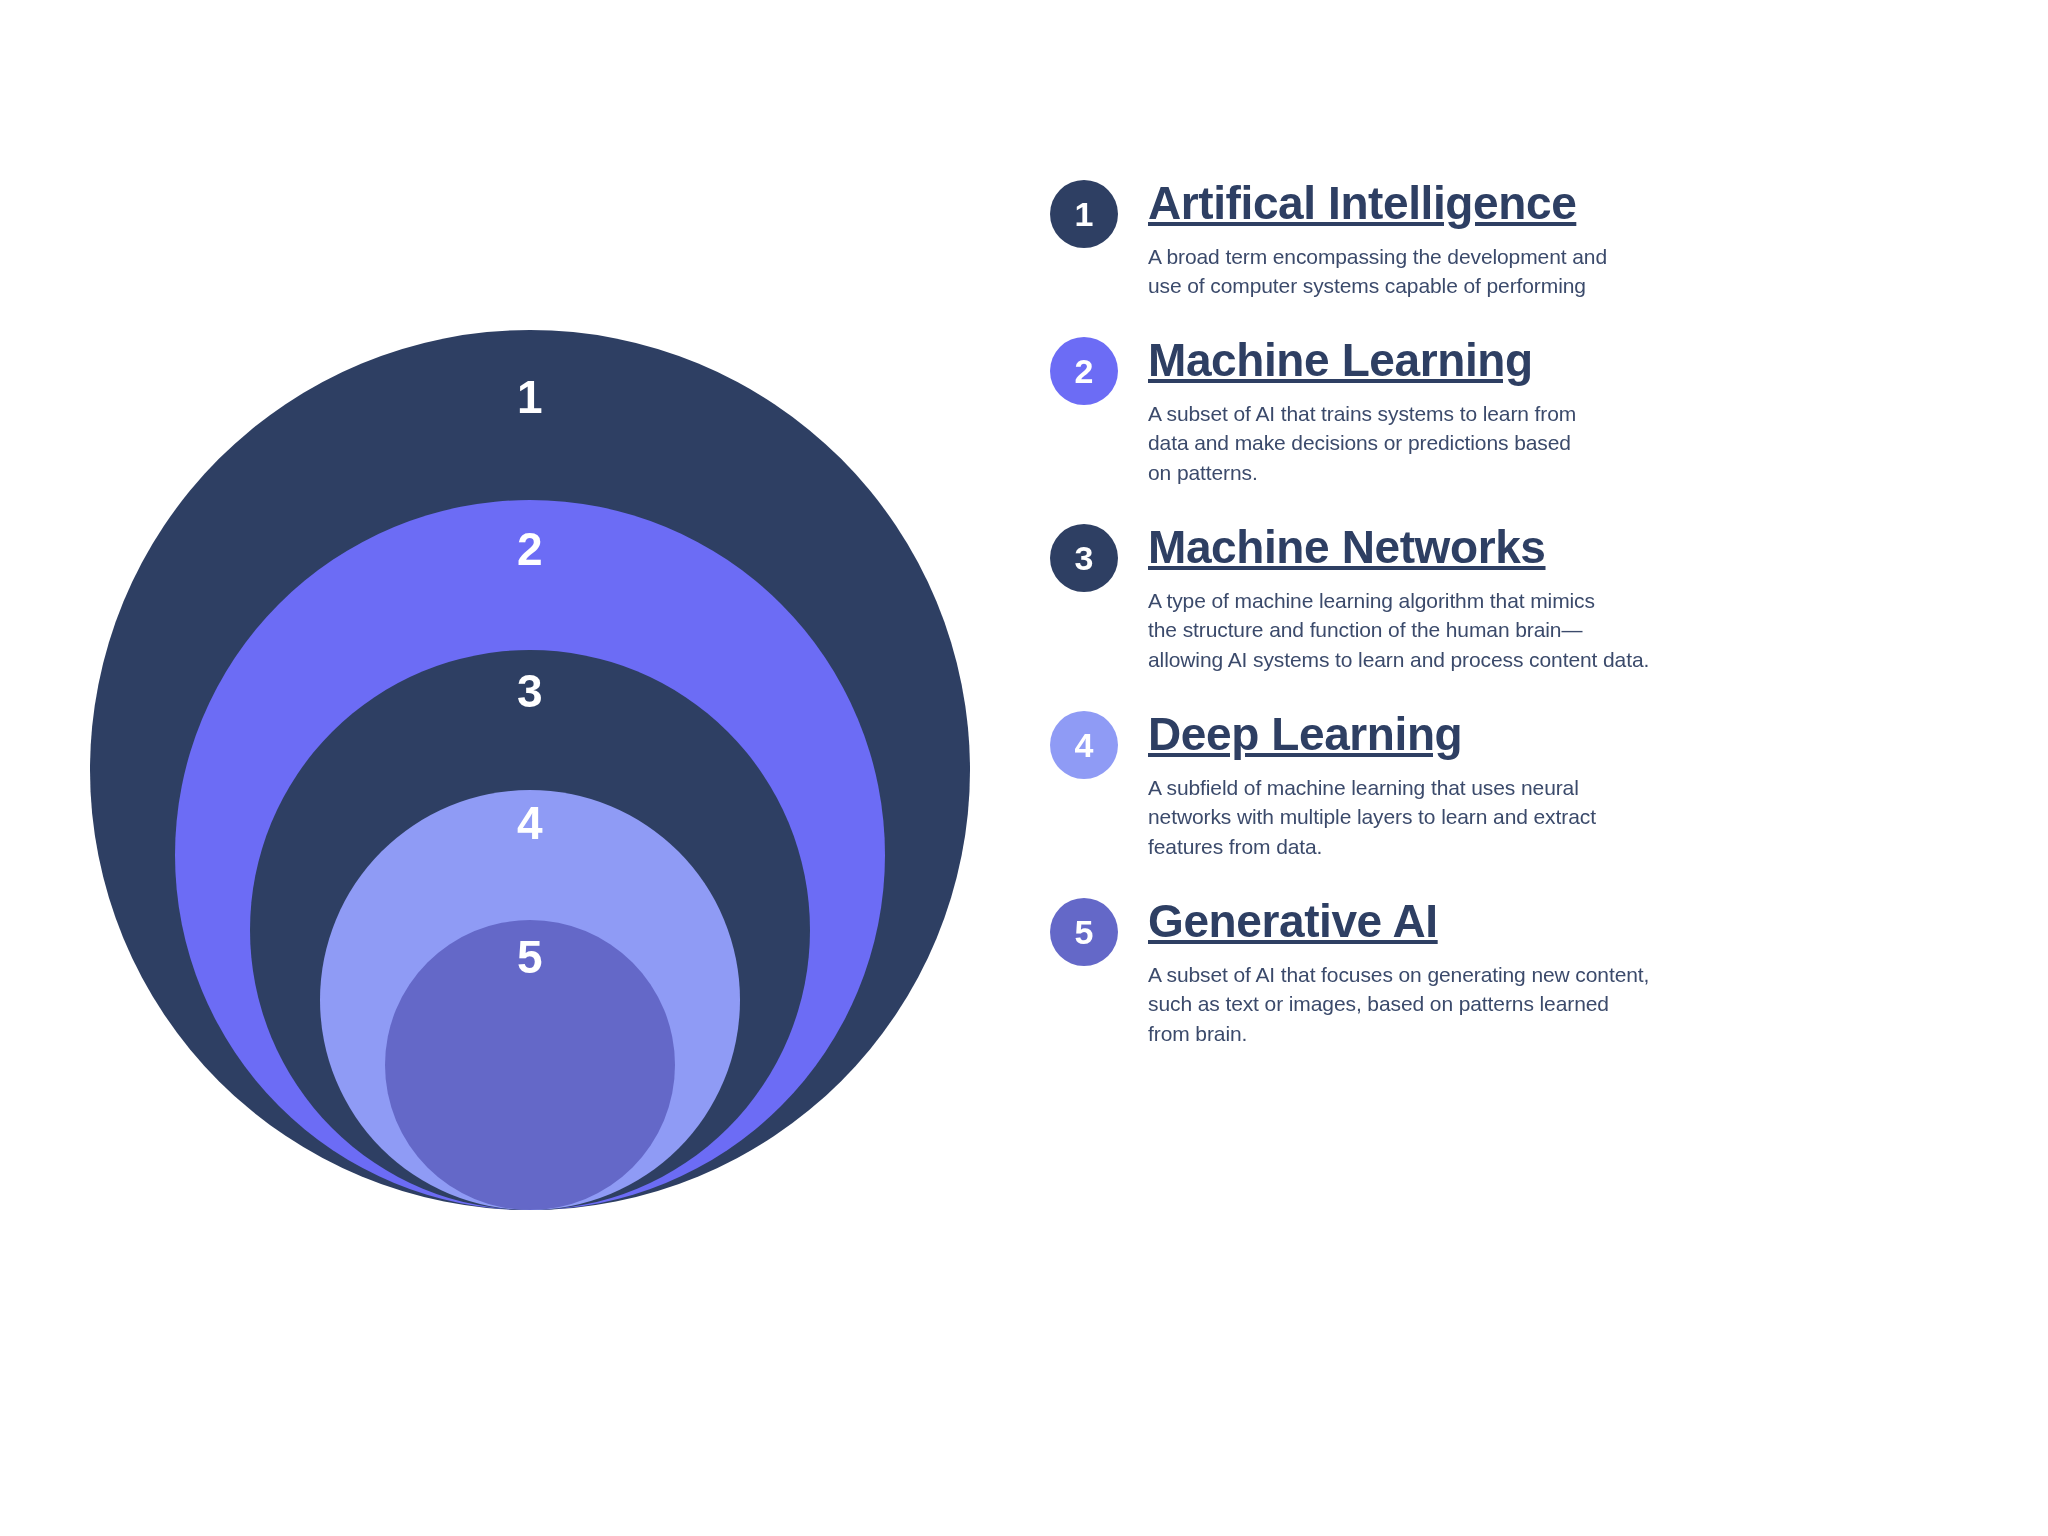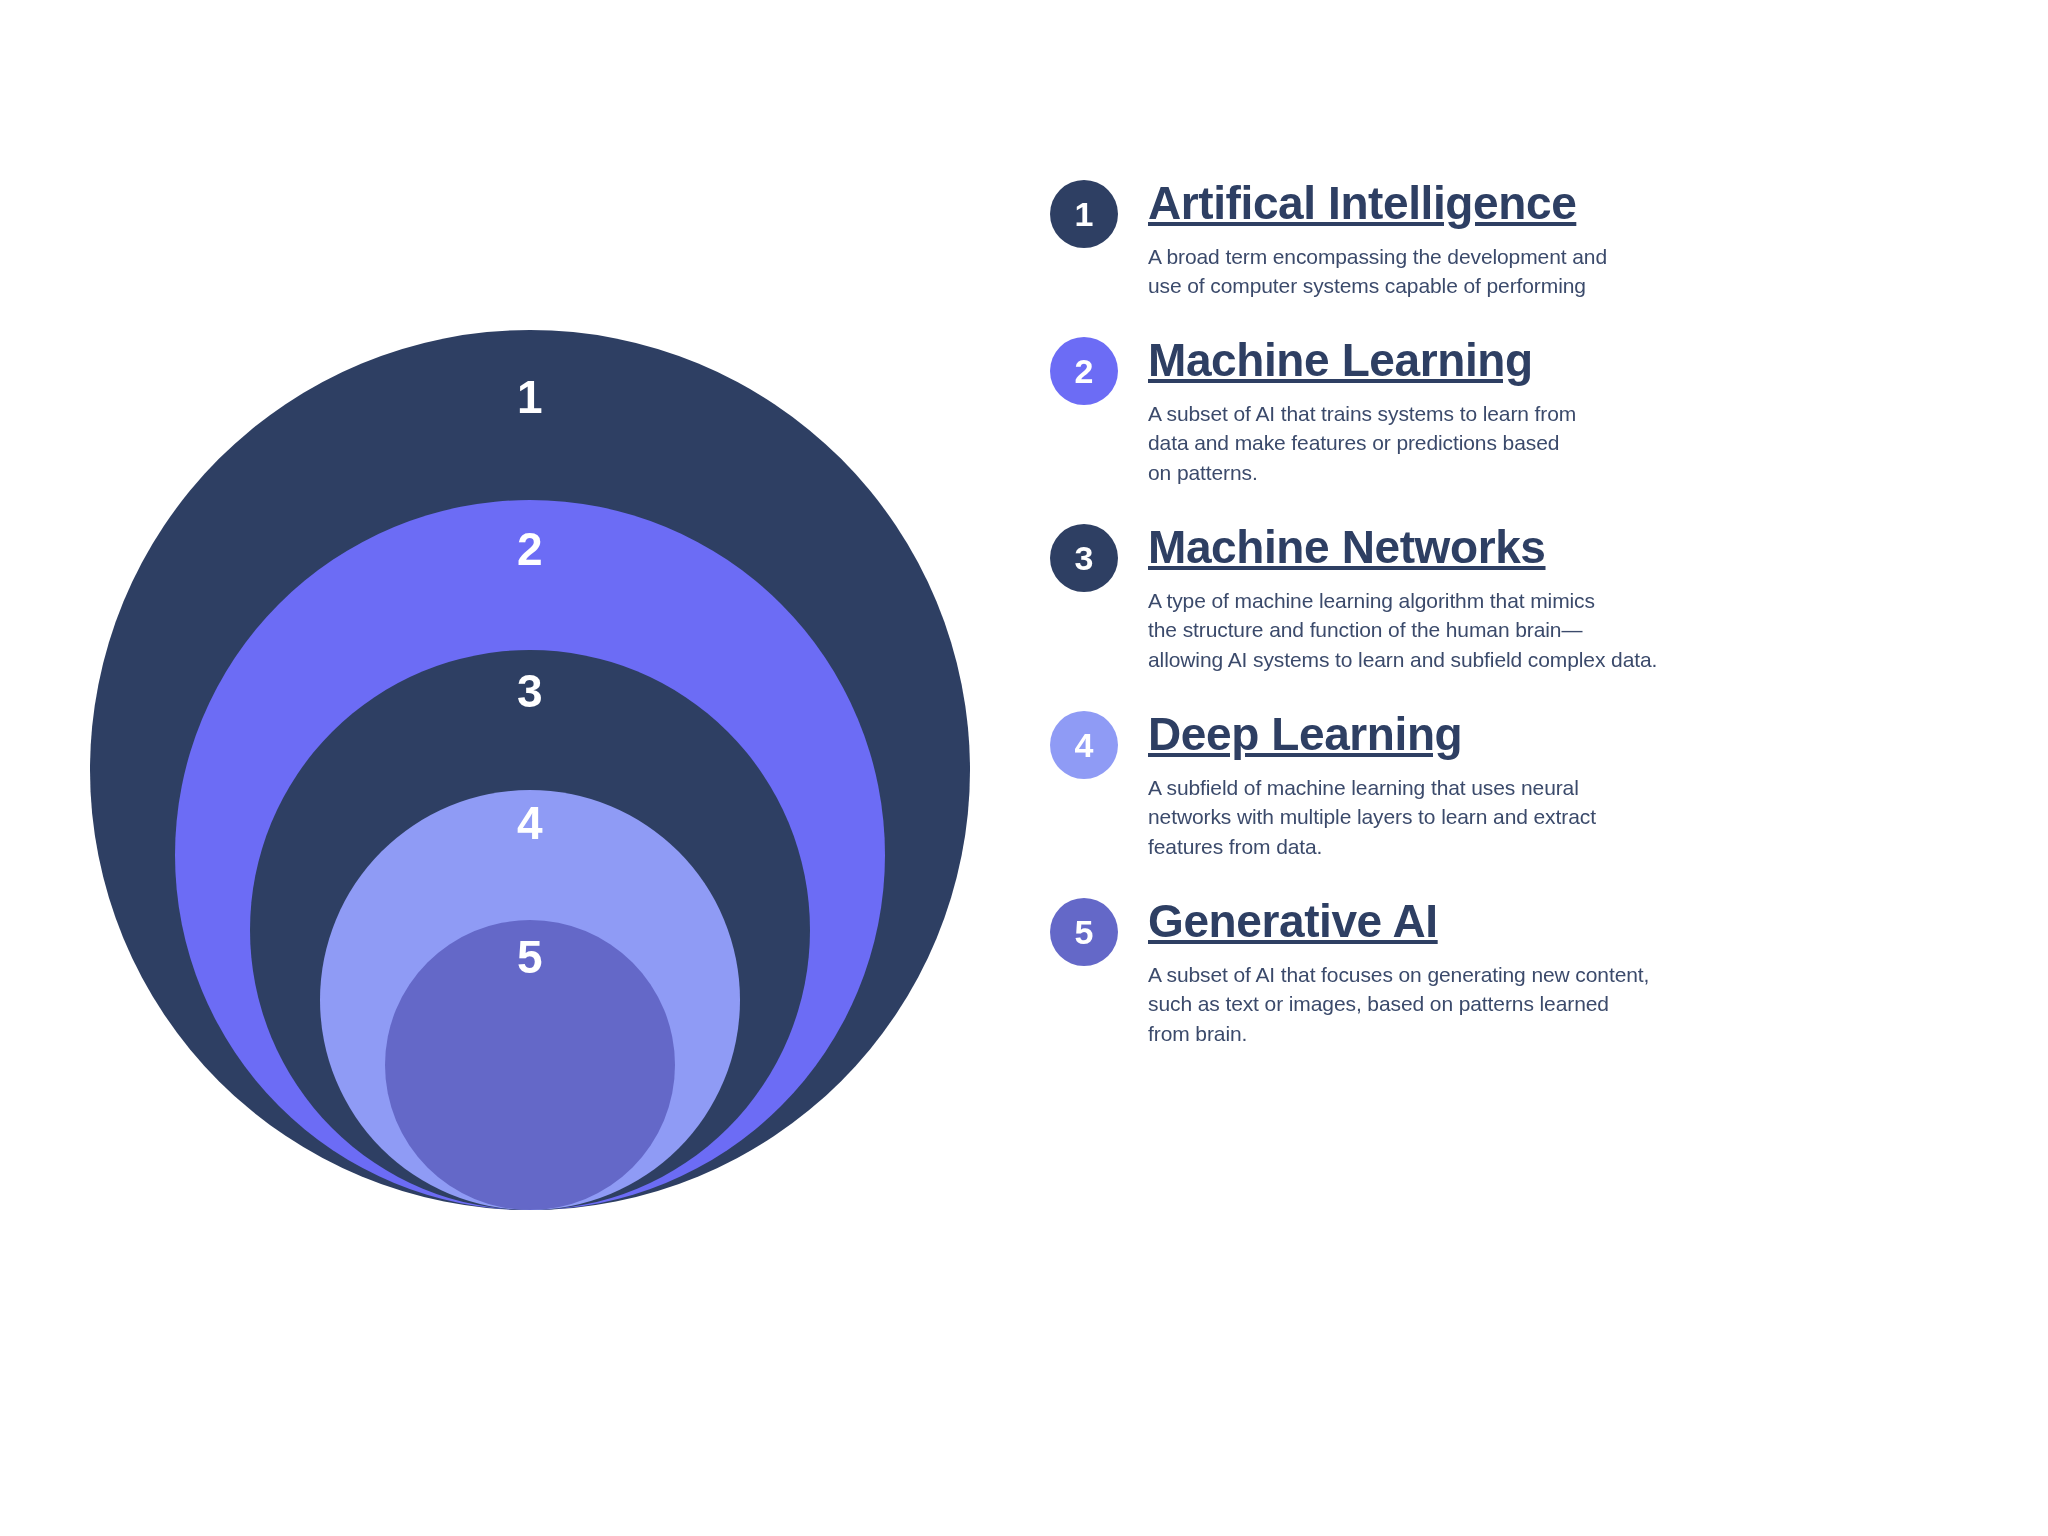--- a/index.html
+++ b/index.html
@@ -125,31 +125,31 @@
         <div class="item-body">
           <span>A broad term encompassing the development and</span>
           <span>use of computer systems capable of performing</span>
         </div>
       </div>
       <div class="item">
         <div class="badge" style="background: rgb(108, 108, 245);">2</div>
         <div class="item-title">Machine Learning</div>
         <div class="item-body">
           <span>A subset of AI that trains systems to learn from</span>
-          <span>data and make features or predictions based</span>
+          <span>data and make decisions or predictions based</span>
           <span>on patterns.</span>
         </div>
       </div>
       <div class="item">
         <div class="badge" style="background: rgb(46, 63, 99);">3</div>
         <div class="item-title">Machine Networks</div>
         <div class="item-body">
           <span>A type of machine learning algorithm that mimics</span>
           <span>the structure and function of the human brain—</span>
-          <span>allowing AI systems to learn and subfield complex data.</span>
+          <span>allowing AI systems to learn and process content data.</span>
         </div>
       </div>
       <div class="item">
         <div class="badge" style="background: rgb(143, 155, 245);">4</div>
         <div class="item-title">Deep Learning</div>
         <div class="item-body">
           <span>A subfield of machine learning that uses neural</span>
           <span>networks with multiple layers to learn and extract</span>
           <span>features from data.</span>
         </div>

